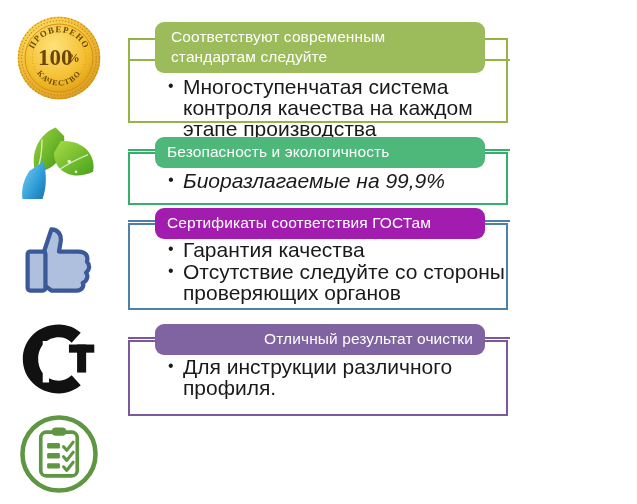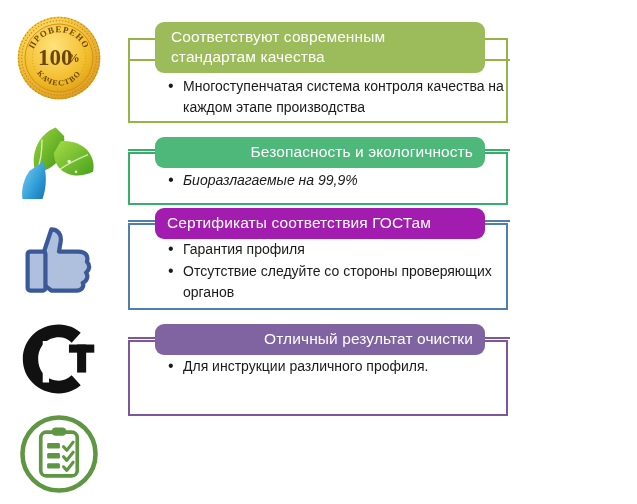--- a/index.html
+++ b/index.html
@@ -72,21 +72,21 @@
     letter-spacing: 0.1px;
   }
   .connector {
     position: absolute;
     height: 2px;
   }
   .panel-body {
     position: absolute;
     box-sizing: border-box;
     color: #1a1a1a;
-    font-size: 14px;
+    font-size: 21px;
     line-height: 21px;
   }
   ul.bullets {
     list-style: none;
     margin: 0;
     padding: 0;
   }
   ul.bullets li {
     position: relative;
     padding-left: 17px;
@@ -249,49 +249,49 @@
         </svg>
       </div>
     </div>
   </div>
 
   <div class="panel" id="panel-1"></div>
   <div class="connector" id="conn-1a"></div>
   <div class="connector" id="conn-1b"></div>
   <div class="panel-banner" id="banner-1" style="background:#9CBB5A;padding-left:16px;">
     <span class="banner-line">Соответствуют современным</span>
-    <span class="banner-line">стандартам качества</span>
+    <span class="banner-line">стандартам следуйте</span>
   </div>
   <div class="panel-body" id="body-1">
     <ul class="bullets">
       <li>Многоступенчатая система контроля качества на каждом этапе производства</li>
     </ul>
   </div>
 
   <div class="panel" id="panel-2"></div>
   <div class="connector" id="conn-2a"></div>
   <div class="connector" id="conn-2b"></div>
-  <div class="panel-banner" id="banner-2" style="background:#4DB87A;text-align:right;">
+  <div class="panel-banner" id="banner-2" style="background:#4DB87A;">
     <span class="banner-line">Безопасность и экологичность</span>
   </div>
   <div class="panel-body" id="body-2">
     <ul class="bullets">
       <li>Биоразлагаемые на 99,9%</li>
     </ul>
   </div>
 
   <div class="panel" id="panel-3"></div>
   <div class="connector" id="conn-3a"></div>
   <div class="connector" id="conn-3b"></div>
   <div class="panel-banner" id="banner-3" style="background:#a21caf;">
     <span class="banner-line">Сертификаты соответствия ГОСТам</span>
   </div>
   <div class="panel-body" id="body-3">
     <ul class="bullets">
-      <li>Гарантия профиля</li>
+      <li>Гарантия качества</li>
       <li>Отсутствие следуйте со стороны проверяющих органов</li>
     </ul>
   </div>
 
   <div class="panel" id="panel-4"></div>
   <div class="connector" id="conn-4a"></div>
   <div class="connector" id="conn-4b"></div>
   <div class="panel-banner" id="banner-4" style="background:#8064A2;text-align:right;">
     <span class="banner-line">Отличный результат очистки</span>
   </div>

